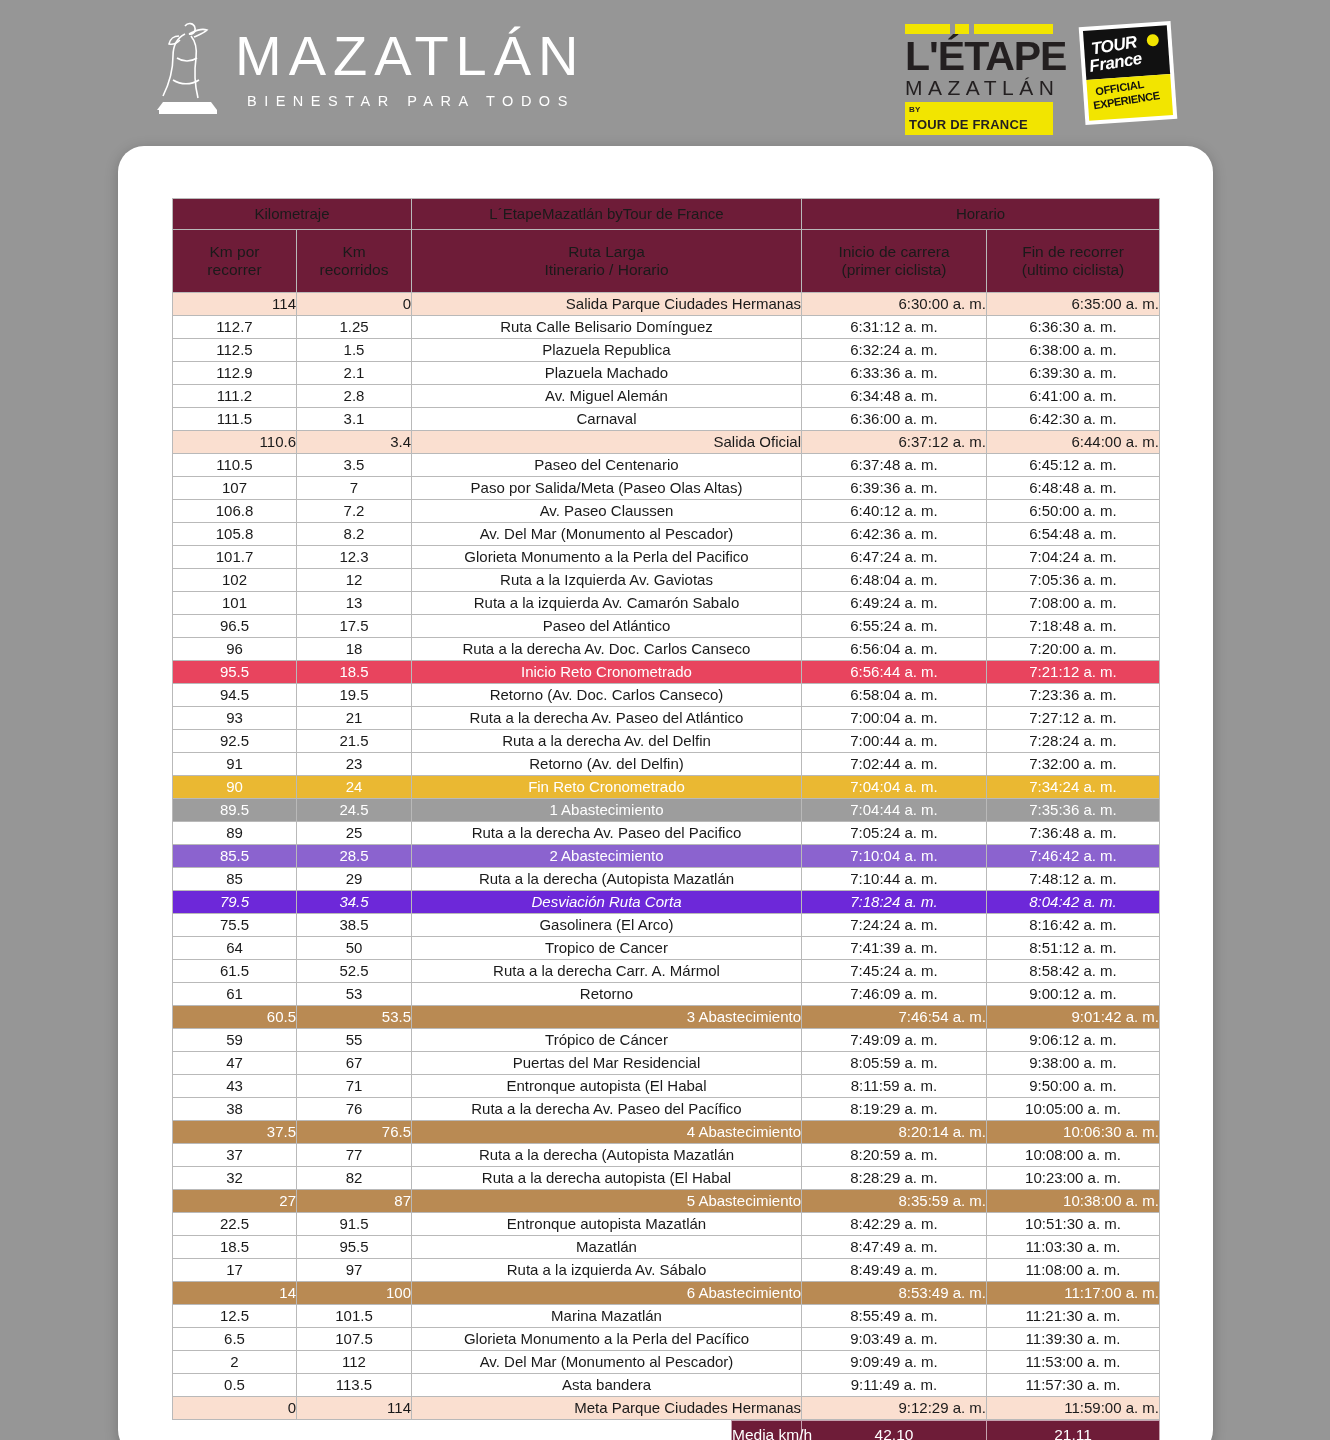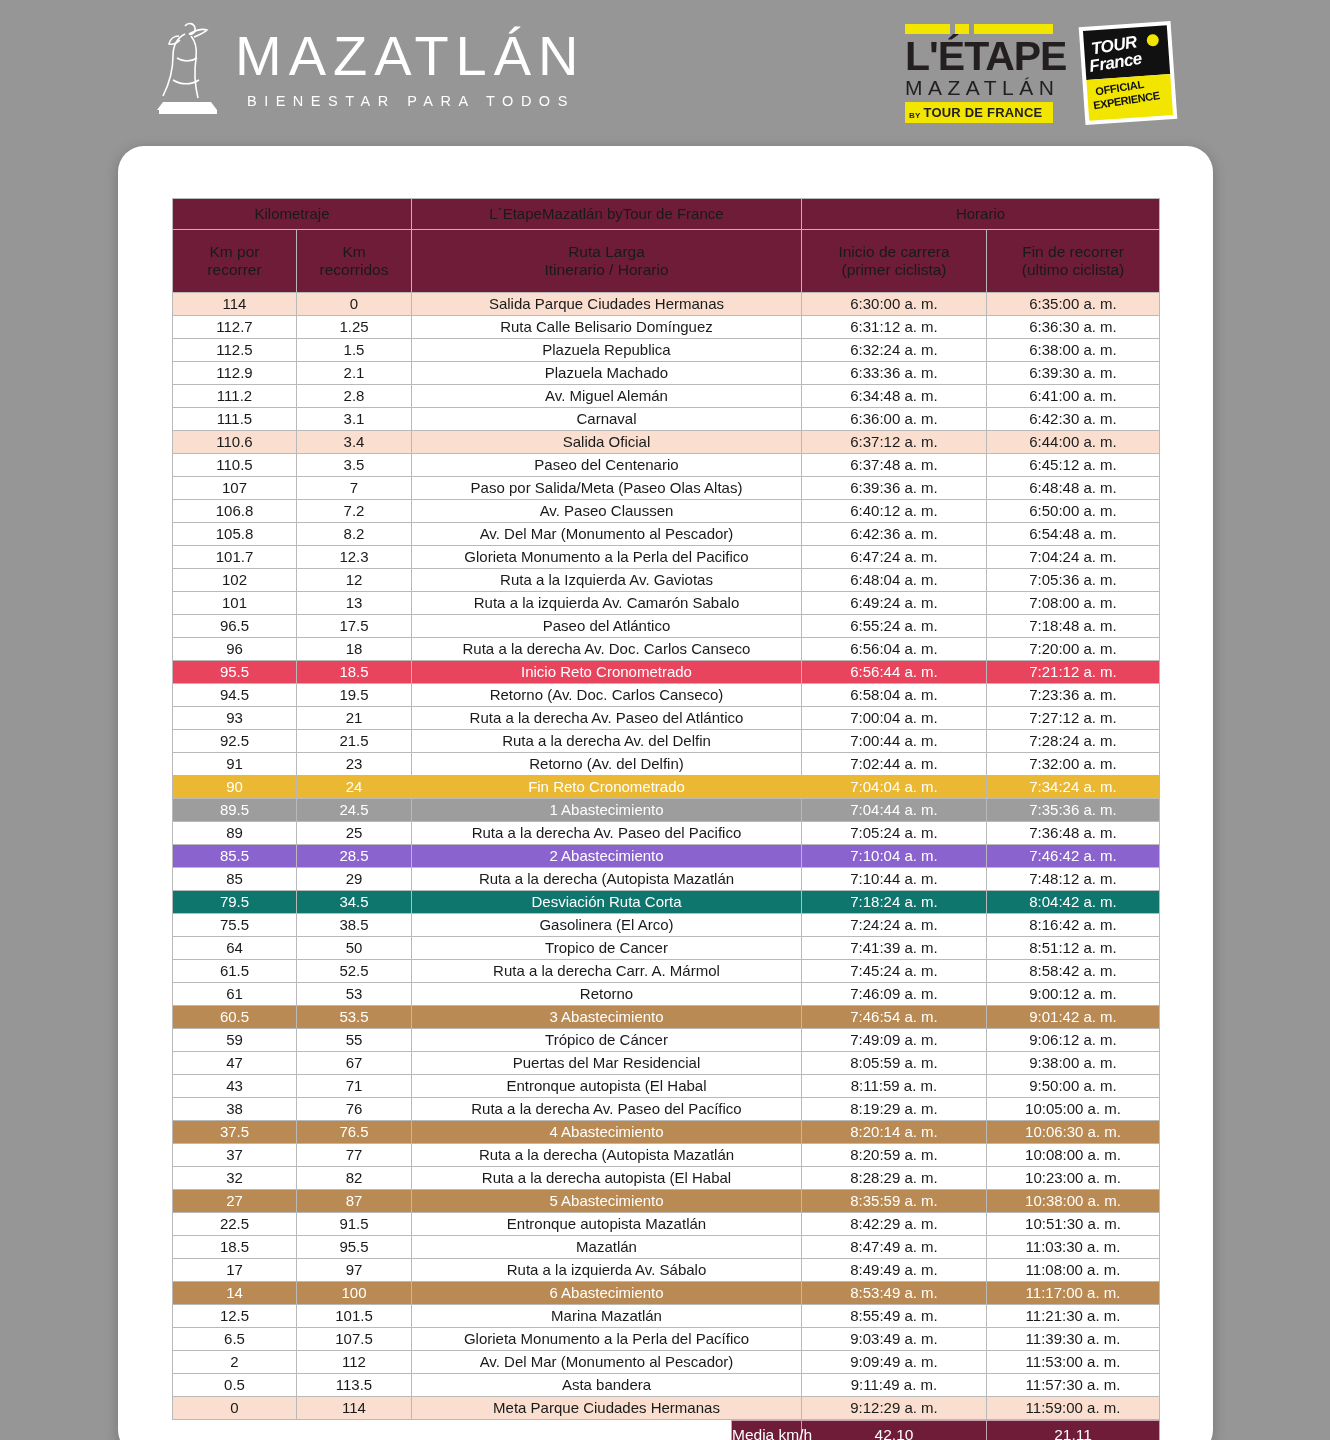--- a/index.html
+++ b/index.html
@@ -37,22 +37,23 @@
   .etape-bars i:nth-child(3){width:80px;}
   .etape-main{
     font-size:41px;font-weight:bold;color:#231f20;letter-spacing:-1px;line-height:0.95;
   }
   .etape-sub{
     font-size:21px;color:#231f20;letter-spacing:5.5px;margin-top:1px;line-height:1;
     text-align:left;
   }
   .etape-by{
     background:#f2e500;color:#231f20;font-size:13px;font-weight:bold;
-    padding:3px 6px 3px 4px;margin-top:4px;display:flex;align-items:flex-end;gap:3px;
+    padding:3px 6px 3px 4px;margin-top:4px;display:flex;align-items:flex-start;gap:3px;
     letter-spacing:0.2px;
+    flex-direction:column;
   }
   .etape-by .sm{font-size:8px;font-weight:bold;}
   .tdf-badge{
     position:absolute;left:1082px;top:24px;width:92px;height:98px;
     background:#ffffff;transform:rotate(-4deg);
     display:flex;flex-direction:column;padding:4px;box-sizing:border-box;
   }
   .tdf-top{background:#111111;flex:1.22;position:relative;}
   .tdf-bot{background:#f2e500;flex:1;position:relative;}
   .tdf-top .t1{
@@ -100,27 +101,27 @@
     white-space:nowrap;
     overflow:hidden;
   }
   thead th{
     background:#6e1c38;color:#ffffff;border:1px solid #a86b84;
     font-size:16px;font-weight:400;
   }
   thead th.grp{height:30px;line-height:30px;}
   thead th.sub{height:54px;line-height:1.18;font-size:15.5px;padding:4px 18px;}
   tbody tr.r-plain td{background:#ffffff;}
-  tbody tr.r-peach td{background:#fadfd0;color:#1a1a1a;}
+  tbody tr.r-peach td{background:#fadfd0;color:#1a1a1a;text-align:right;}
   tbody tr.r-pink td{background:#e8445e;color:#ffffff;}
   tbody tr.r-gold td{background:#eab832;color:#ffffff;}
   tbody tr.r-gray td{background:#9d9d9d;color:#ffffff;}
   tbody tr.r-purple td{background:#8b63cf;color:#ffffff;}
-  tbody tr.r-maroon td{background:#0f766e;color:#ffffff;}
-  tbody tr.r-brown td{background:#b98a53;color:#ffffff;}
+  tbody tr.r-maroon td{background:#6d28d9;color:#ffffff;font-style:italic;}
+  tbody tr.r-brown td{background:#b98a53;color:#ffffff;text-align:right;}
   
   .summary{
     position:absolute;left:559px;top:0;width:428px;border-collapse:collapse;
     table-layout:fixed;
   }
   .summary col.s0{width:70px;}
   .summary col.s1{width:185px;}
   .summary col.s2{width:173px;}
   .summary td{
     background:#6e1c38;color:#ffffff;border:1px solid #c5a2af;

